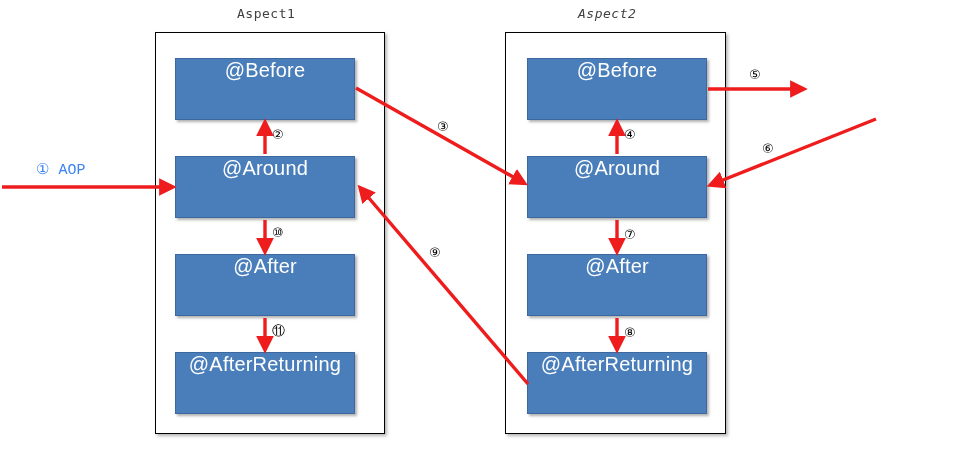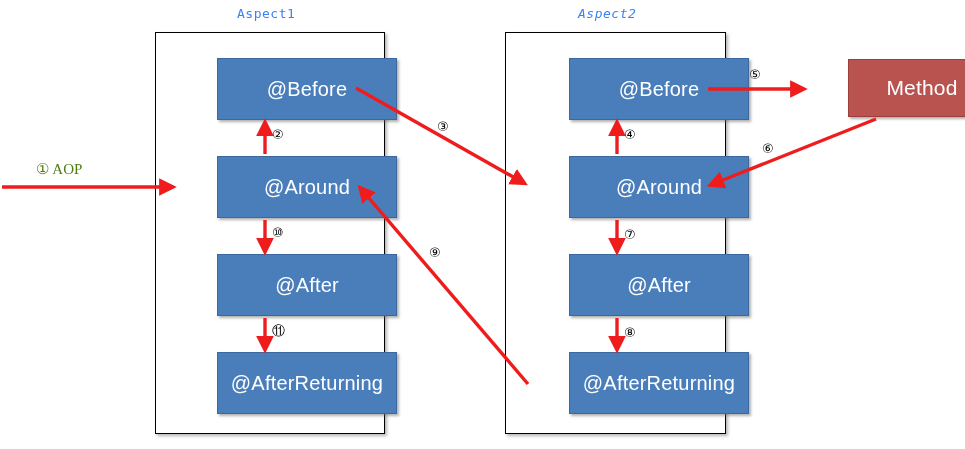--- a/index.html
+++ b/index.html
@@ -12,65 +12,64 @@
     width: 965px;
     height: 449px;
     background: #ffffff;
     overflow: hidden;
     font-family: "Liberation Sans", sans-serif;
   }
   .aspect-title {
     position: absolute;
     font-family: "DejaVu Sans Mono", "Liberation Mono", monospace;
     font-size: 13px;
-    color: #3b82f6;
+    color: #404040;
     letter-spacing: 0.5px;
     white-space: nowrap;
   }
   .container-box {
     position: absolute;
     border: 1.4px solid #000000;
     background: transparent;
     box-sizing: border-box;
     box-shadow: 2px 2px 3px rgba(120,120,120,0.55);
   }
   .advice-box {
     position: absolute;
     box-sizing: border-box;
     display: flex;
-    align-items: center;
+    align-items: flex-start;
     justify-content: center;
     color: #ffffff;
     font-size: 20px;
     font-family: "Liberation Sans", sans-serif;
     letter-spacing: 0.2px;
     box-shadow: 1.5px 1.5px 2.5px rgba(100,100,100,0.5);
-    margin-left: 42px;
   }
   .advice-blue {
     background: #4a7ebb;
     border: 1.6px solid #3a689f;
   }
   .advice-red {
     background: #b9534f;
     border: 1.6px solid #9e3e3a;
   }
   .step-label {
     position: absolute;
     font-family: "DejaVu Sans", sans-serif;
     font-size: 13px;
     color: #000000;
     white-space: nowrap;
     line-height: 1;
   }
   .aop-label {
     position: absolute;
-    font-family: Liberation Serif, serif;
+    font-family: Liberation Mono, monospace;
     font-size: 15px;
-    color: #4d7c0f;
+    color: #3b82f6;
     white-space: nowrap;
   }
   svg.arrows {
     position: absolute;
     left: 0;
     top: 0;
     width: 965px;
     height: 449px;
     pointer-events: none;
   }
@@ -105,23 +104,20 @@
   <div class="advice-box advice-blue" style="left:527px; top:156px; width:180px; height:62px;">
     <span>@Around</span>
   </div>
   <div class="advice-box advice-blue" style="left:527px; top:254px; width:180px; height:62px;">
     <span>@After</span>
   </div>
   <div class="advice-box advice-blue" style="left:527px; top:352px; width:180px; height:62px;">
     <span>@AfterReturning</span>
   </div>
 
-  <div class="advice-box advice-red" style="left:806px; top:59px; width:148px; height:58px; font-size:21px;">
-    <span>Method</span>
-  </div>
 
   <svg class="arrows" viewBox="0 0 965 449">
     <defs>
       <marker id="ah" markerWidth="5.2" markerHeight="5.2" refX="3.2" refY="2.6" orient="auto" markerUnits="strokeWidth">
         <path d="M0,0 L5.2,2.6 L0,5.2 z" fill="#ee1c1c"></path>
       </marker>
     </defs>
     <g stroke="#ee1c1c" stroke-width="3.4" fill="none" marker-end="url(#ah)">
 
       <line x1="2" y1="187" x2="170" y2="187"></line>

